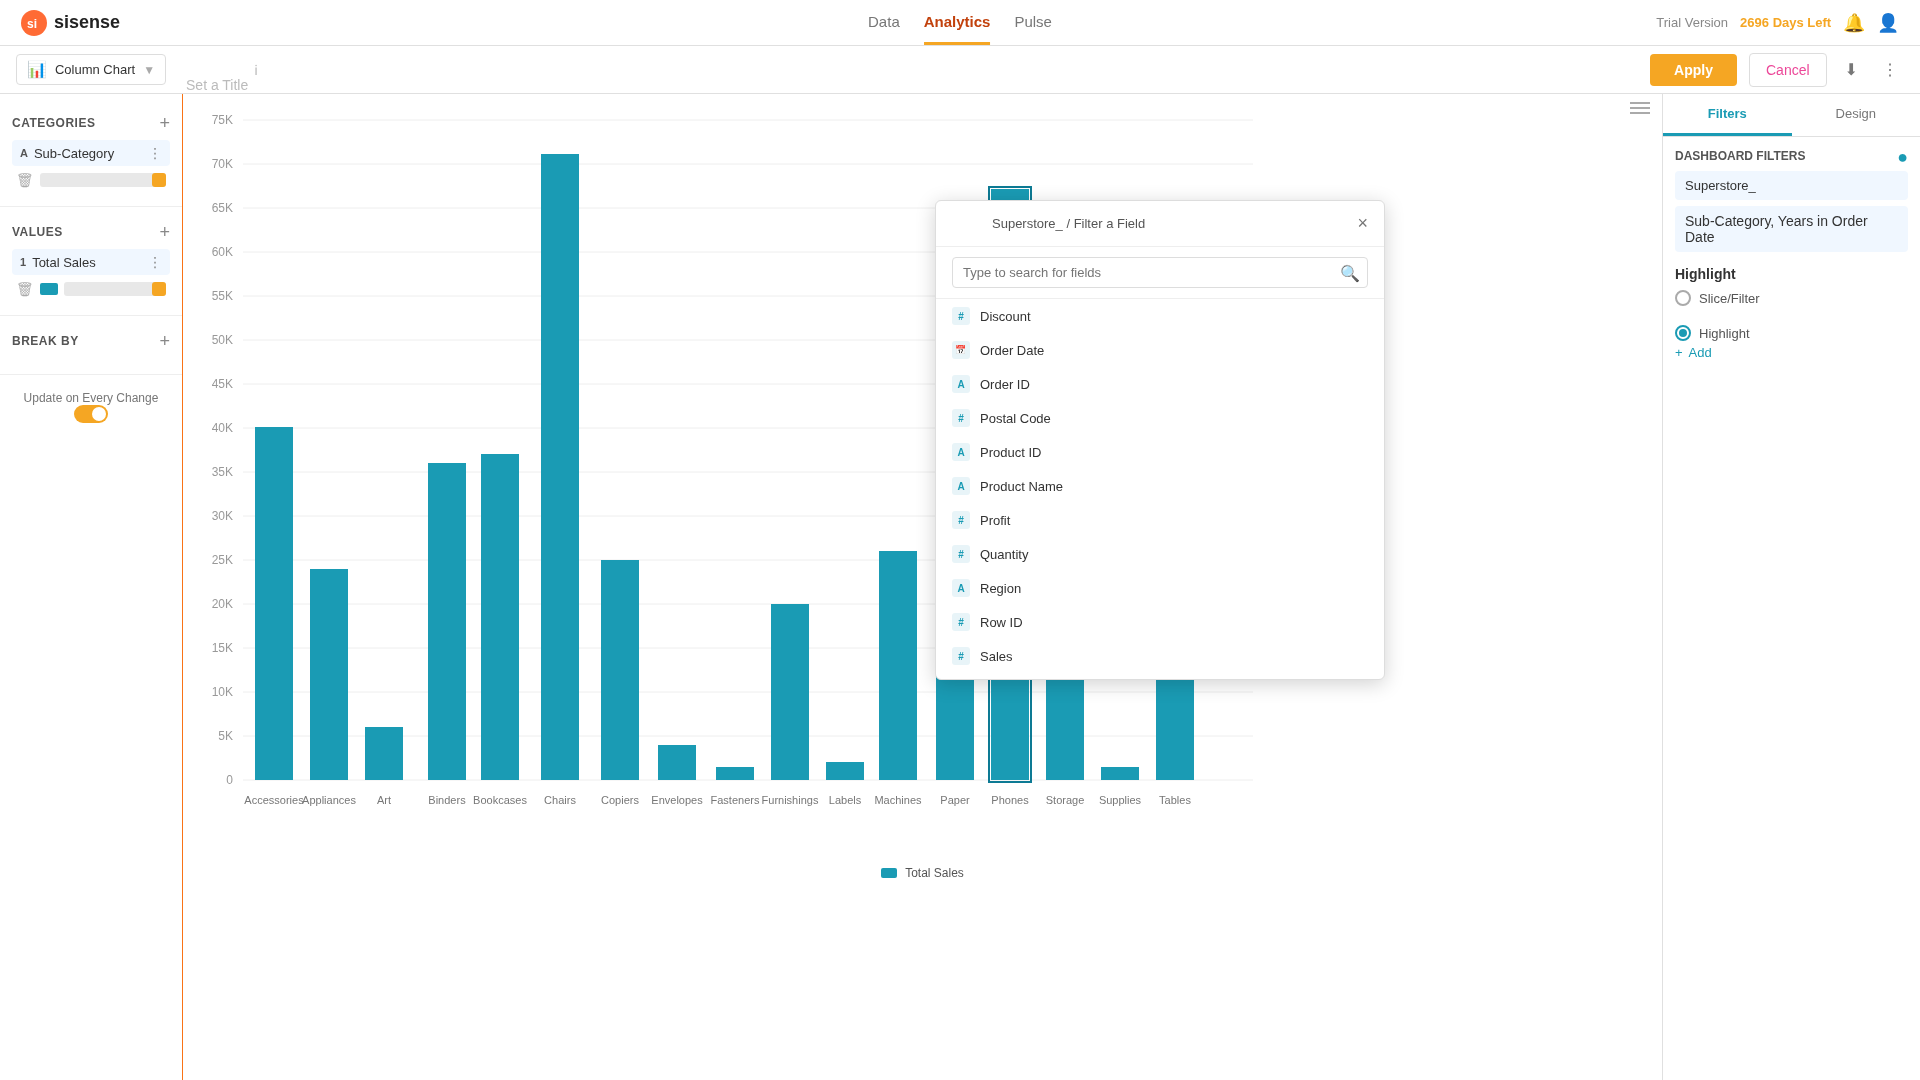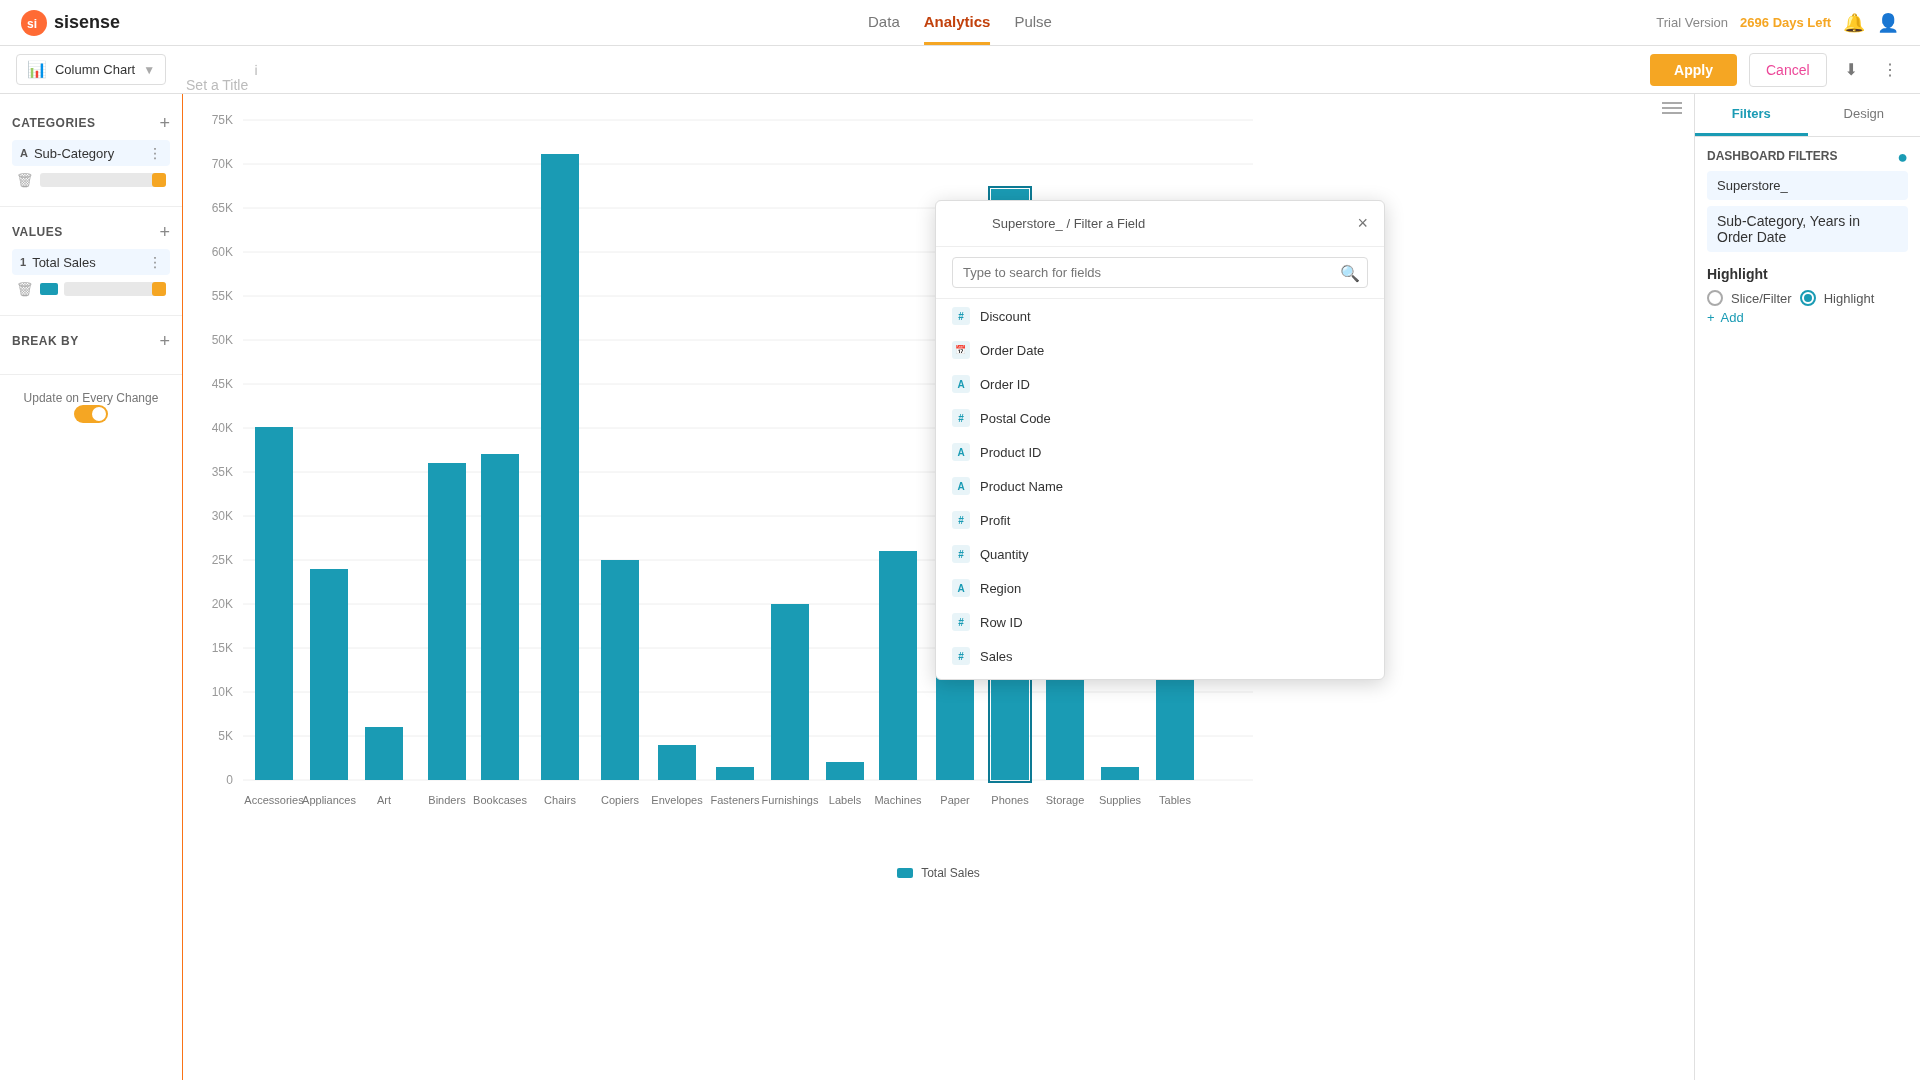--- a/index.html
+++ b/index.html
@@ -116,41 +116,41 @@
       overflow: hidden;
     }
     .chart-legend {
       display: flex; align-items: center; justify-content: center; gap: 8px;
       padding: 8px 0; font-size: 12px; color: #555;
     }
     .legend-color { width: 16px; height: 10px; border-radius: 2px; background: #1a9bb4; }
 
     
     .right-panel {
-      width: 226px;
+      width: 258px;
       background: #fff;
       border-left: 1px solid #e0e0e0;
       flex-shrink: 0;
       display: flex;
       flex-direction: column;
     }
     .filter-tabs {
       display: flex; border-bottom: 1px solid #e0e0e0;
     }
     .filter-tab {
       flex: 1; text-align: center; padding: 12px 8px; font-size: 13px; color: #777; cursor: pointer; border-bottom: 3px solid transparent;
     }
     .filter-tab.active { color: #1a9bb4; border-bottom-color: #1a9bb4; font-weight: 600; }
     .filter-content { padding: 12px; flex: 1; overflow-y: auto; }
     .filter-section-title { font-size: 12px; font-weight: 700; color: #555; text-transform: uppercase; margin-bottom: 8px; }
     .filter-item {
       background: #f0f7ff; border-radius: 4px; padding: 7px 10px; font-size: 13px; margin-bottom: 6px; display: flex; align-items: center; gap: 6px;
     }
     .filter-highlight-section { margin-top: 14px; }
-    .radio-group { display: flex; flex-direction: row; gap: 8px; margin-top: 8px; }
+    .radio-group { display: flex; flex-direction: column; gap: 19px; margin-top: 8px; }
     .radio-item { display: flex; align-items: center; gap: 8px; font-size: 13px; color: #555; cursor: pointer; }
     .radio-circle { width: 16px; height: 16px; border-radius: 50%; border: 2px solid #aaa; display: flex; align-items: center; justify-content: center; }
     .radio-circle.selected { border-color: #1a9bb4; }
     .radio-inner { width: 8px; height: 8px; border-radius: 50%; background: #1a9bb4; }
     .highlight-label { font-size: 14px; color: #333; font-weight: 600; margin-bottom: 2px; }
     .add-filter-btn { display: flex; align-items: center; gap: 6px; color: #1a9bb4; font-size: 13px; cursor: pointer; border: none; background: none; margin-top: 4px; }
 
     
     .field-picker-overlay {
       position: absolute;

